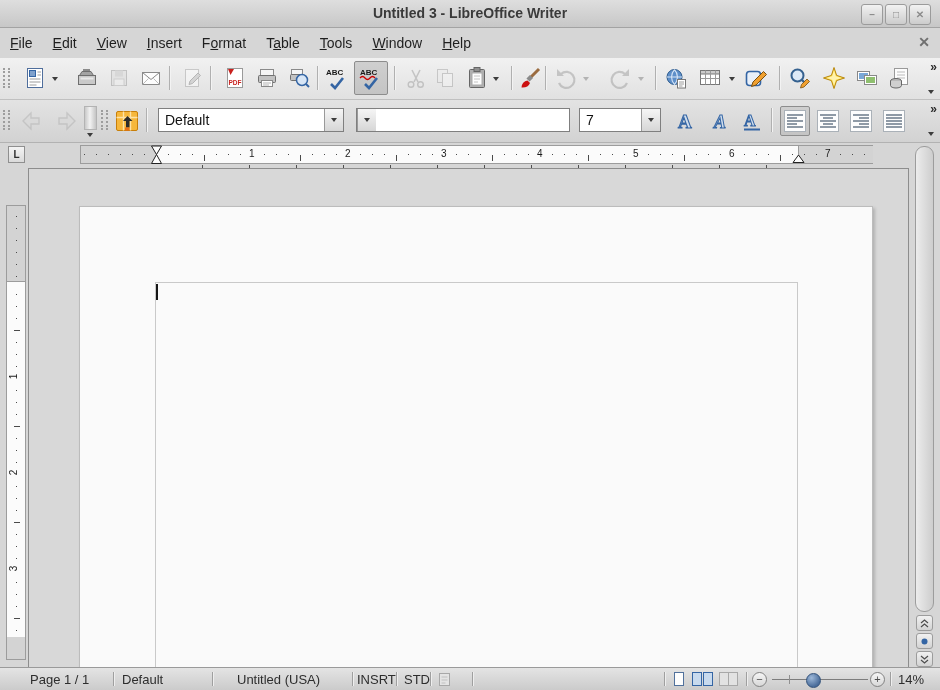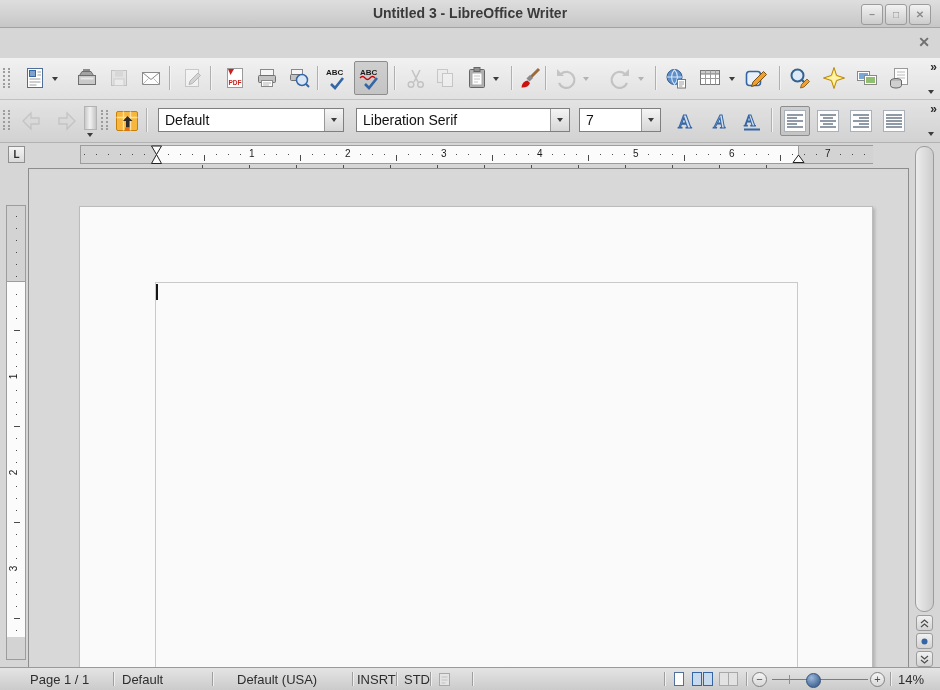--- a/index.html
+++ b/index.html
@@ -105,20 +105,31 @@
 <div class="titlebar">
   <div class="title">Untitled 3 - LibreOffice Writer</div>
   <div class="winbtns">
     <div class="winbtn">–</div>
     <div class="winbtn">□</div>
     <div class="winbtn">✕</div>
   </div>
 </div>
 
 <div class="menubar">
+  <span style="display:flex;">
+      <span class="menuitem"><u>F</u>ile</span>
+      <span class="menuitem"><u>E</u>dit</span>
+      <span class="menuitem"><u>V</u>iew</span>
+      <span class="menuitem"><u>I</u>nsert</span>
+      <span class="menuitem">F<u>o</u>rmat</span>
+      <span class="menuitem">T<u>a</u>ble</span>
+      <span class="menuitem"><u>T</u>ools</span>
+      <span class="menuitem"><u>W</u>indow</span>
+      <span class="menuitem"><u>H</u>elp</span>
+    </span>
   <span class="menubar-close">✕</span>
 </div>
 
 <div class="toolbar1">
   <div class="handle" style="left:3px"></div>
 
   <div class="tbtn" style="left:20px" title="new-document-icon">
     <svg width="24" height="24" viewBox="0 0 24 24">
       <rect x="4.5" y="2.5" width="15" height="19" fill="#ffffff" stroke="#4f6e9c"></rect>
       <rect x="6.5" y="4.5" width="6" height="6" fill="#7fa1cc" stroke="#3465a4"></rect>
@@ -371,21 +382,20 @@
   <div class="sep" style="left:146px"></div>
 
   <div class="combo" style="left:158px;width:186px">
     <span class="val">Default</span>
     <span class="cbtn">
         <span class="tri"></span>
       </span>
   </div>
 
   <div class="combo" style="left:356px;width:214px">
-    <span class="val">Liberation Serif</span>
     <span class="cbtn">
         <span class="tri"></span>
       </span>
   </div>
 
   <div class="combo" style="left:579px;width:82px">
     <span class="val">7</span>
     <span class="cbtn">
         <span class="tri"></span>
       </span>
@@ -604,21 +614,21 @@
       <path d="M2 2 l3.5 3 3.5-3 M2 6 l3.5 3 3.5-3" fill="none" stroke="#4d4d4d" stroke-width="1.2"></path>
     </svg>
   </div>
 </div>
 
 <div class="statusbar">
   <span class="sitem" style="left:30px">Page 1 / 1</span>
   <span class="ssep" style="left:113px"></span>
   <span class="sitem" style="left:122px">Default</span>
   <span class="ssep" style="left:212px"></span>
-  <span class="sitem" style="left:237px">Default (USA)</span>
+  <span class="sitem" style="left:237px">Untitled (USA)</span>
   <span class="ssep" style="left:352px"></span>
   <span class="sitem" style="left:357px">INSRT</span>
   <span class="ssep" style="left:396px"></span>
   <span class="sitem" style="left:404px">STD</span>
   <span class="ssep" style="left:430px"></span>
   <span class="sitem" style="left:438px;top:4px">
     <svg width="13" height="15" viewBox="0 0 13 15">
       <rect x="1.5" y="1.5" width="10" height="12" fill="#e4e4e4" stroke="#a8a8a8"></rect>
       <path d="M3.5 5h6M3.5 8h6M3.5 11h4" stroke="#c0c0c0"></path>
     </svg>

